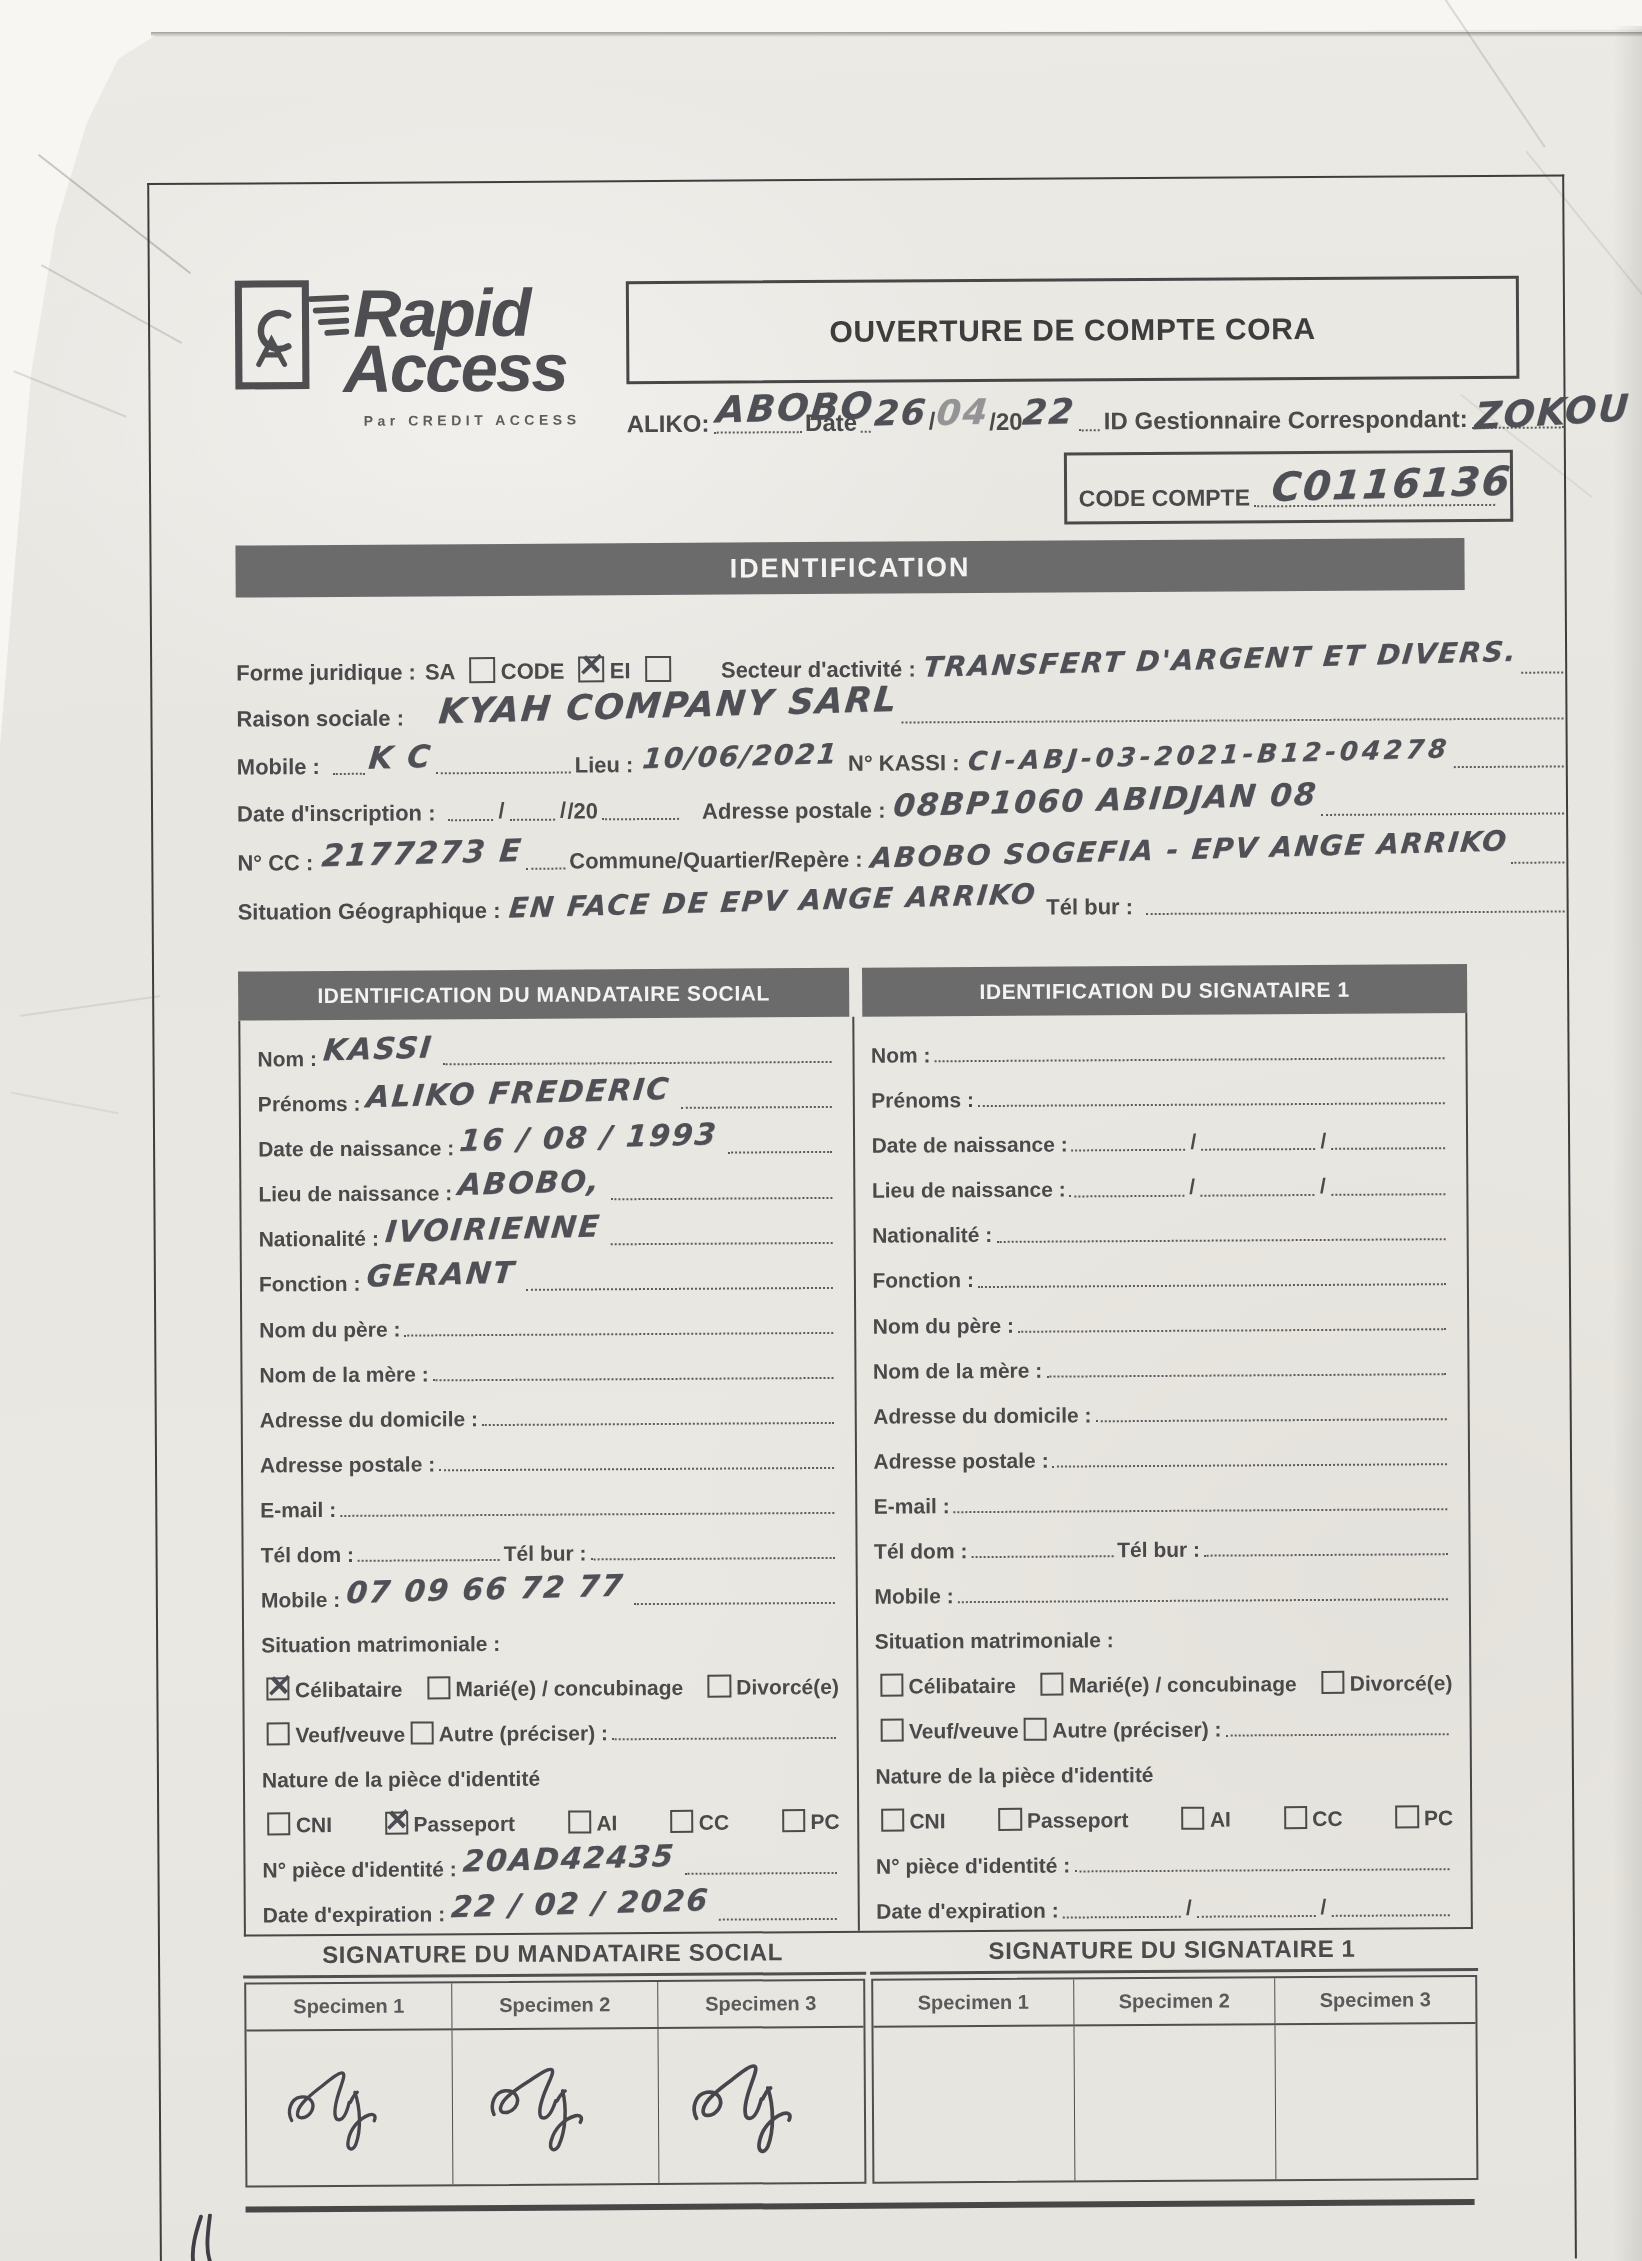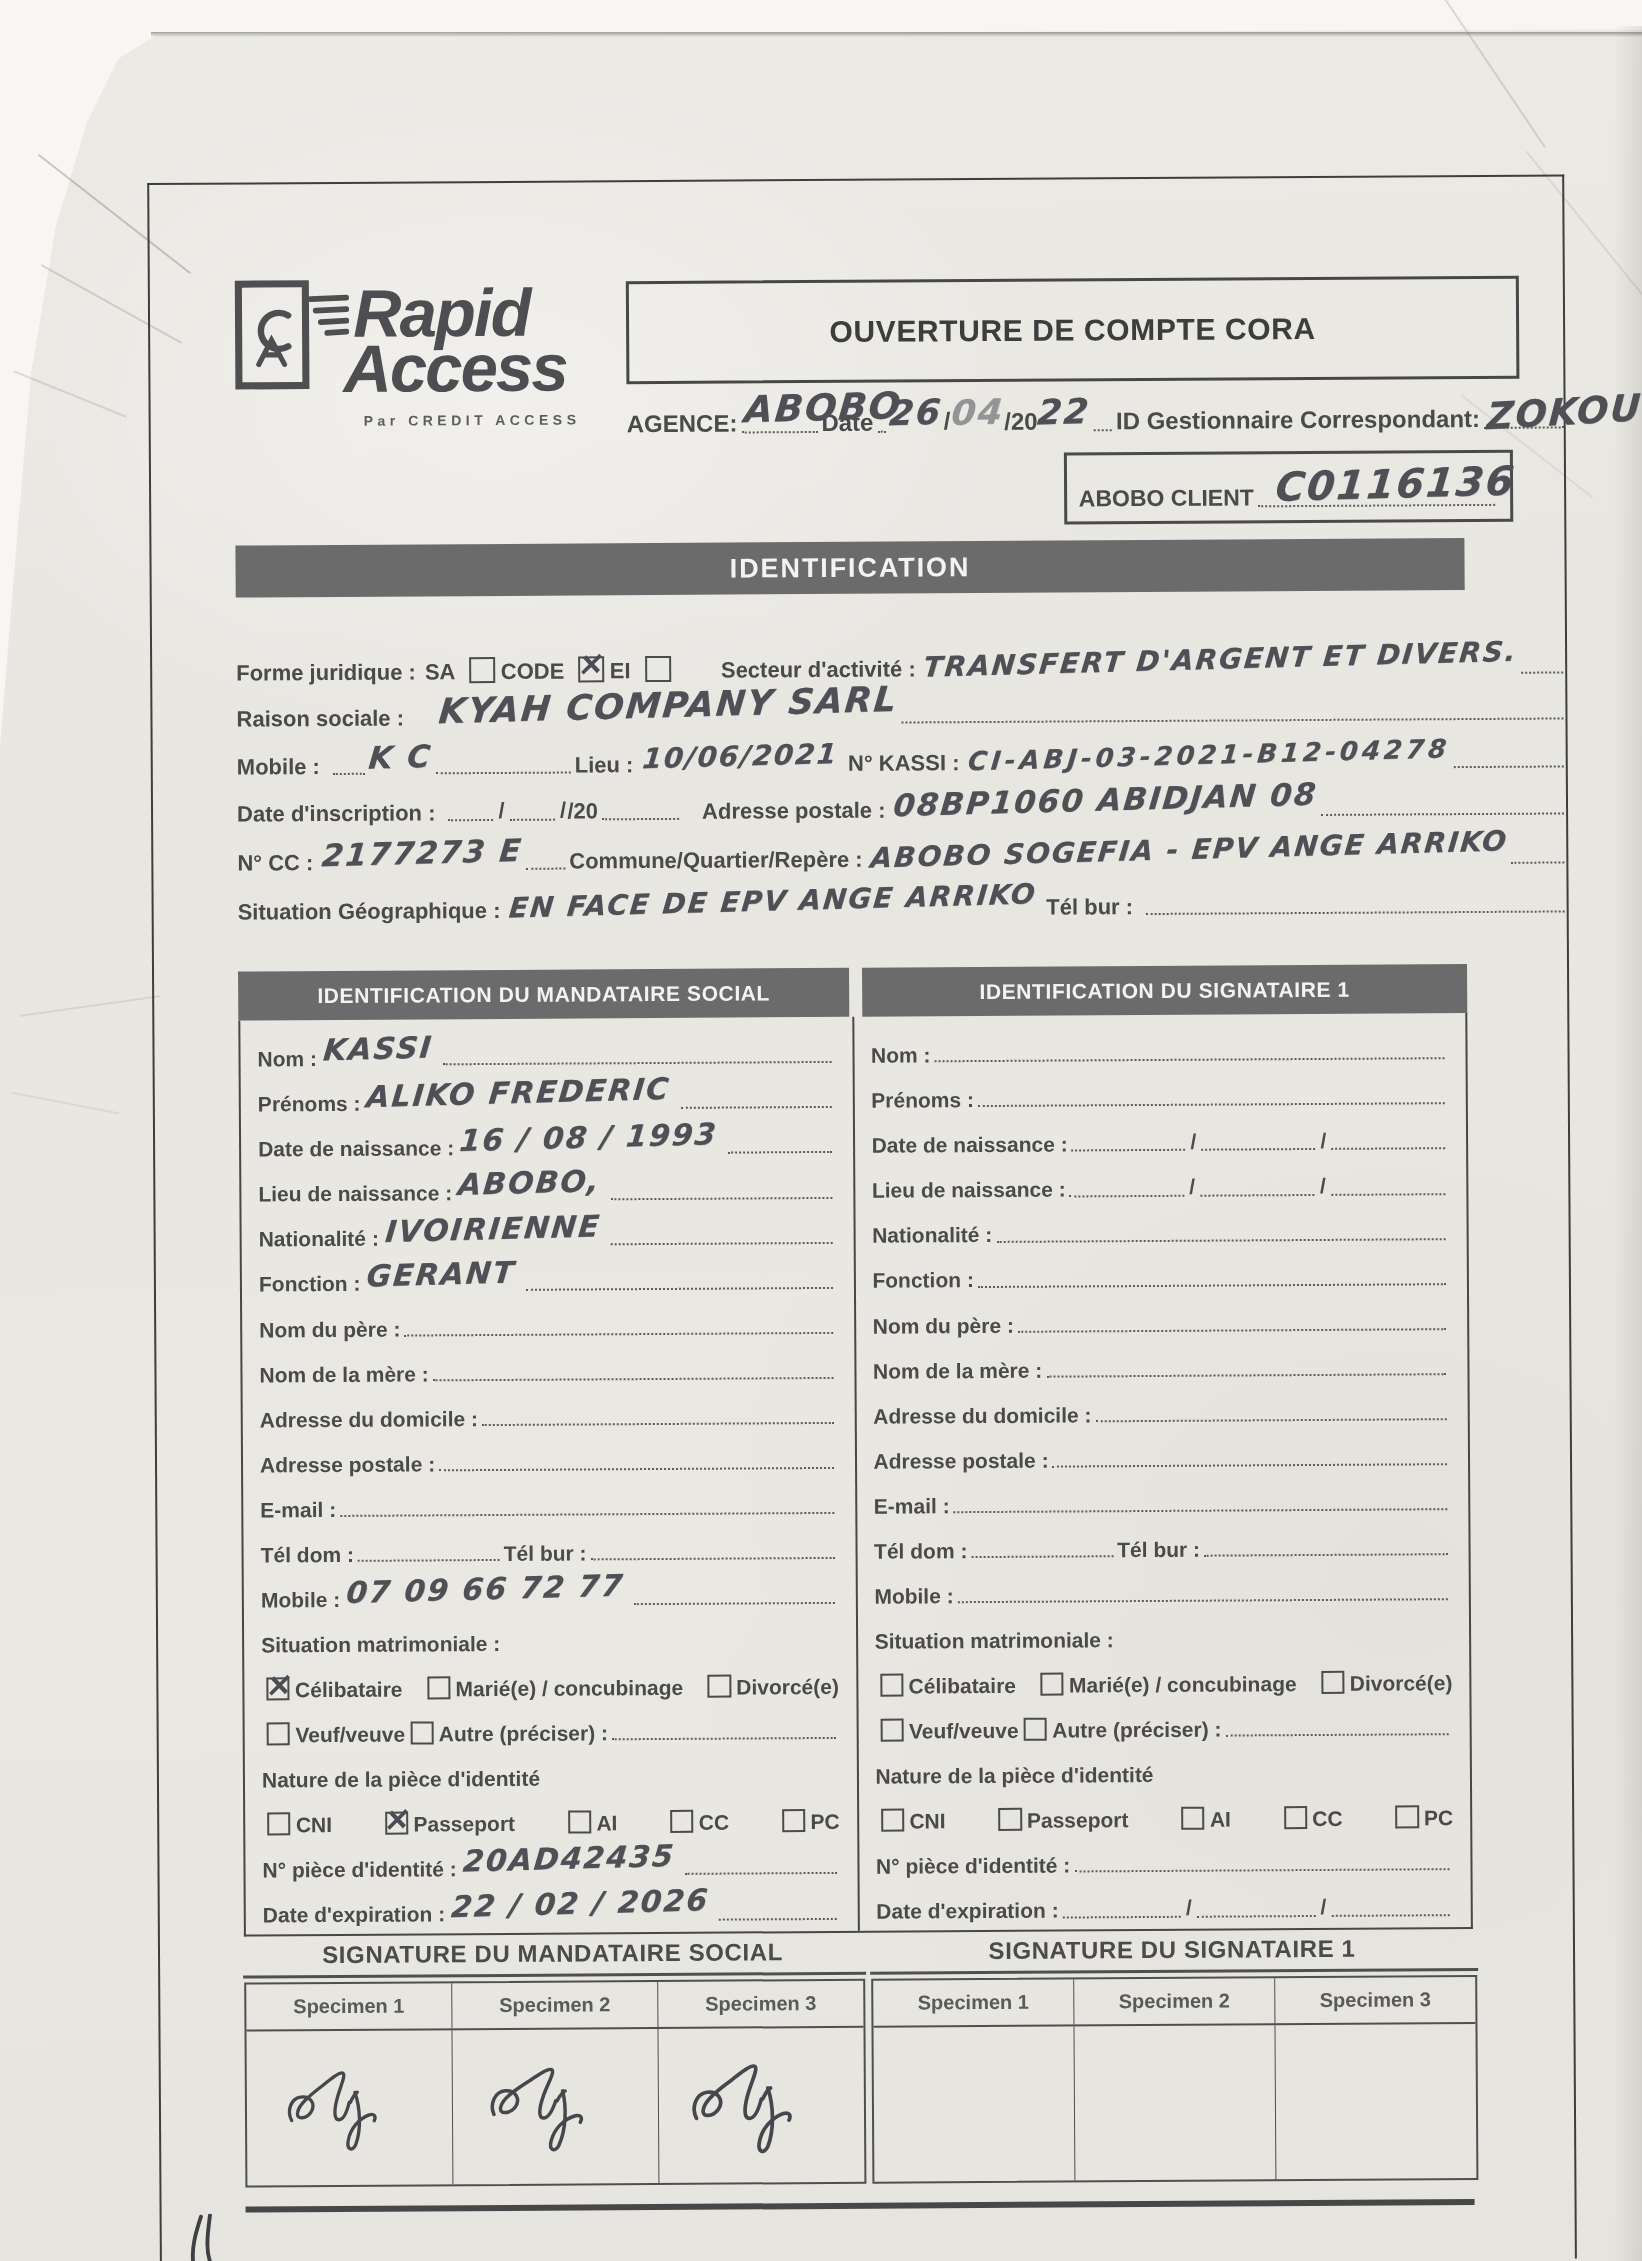--- a/index.html
+++ b/index.html
@@ -118,40 +118,40 @@
     </svg>
     <div class="abs logo-l1">Rapid</div>
     <div class="abs logo-l2">Access</div>
     <div class="abs logo-cap">Par CREDIT ACCESS</div>
 
     <div class="abs title-box">
       <span>OUVERTURE DE COMPTE CORA</span>
     </div>
 
     <div class="abs hline agence">
-      <span>AGENCE:</span>
+      <span>ALIKO:</span>
       <span class="dt" style="width:148px;position:relative">
         <span class="hw h58 ov" style="left:3.9px;bottom:-1.3px">ABOBO</span>
       </span>
       <span>Date</span>
       <span class="dt" style="width:17px"></span>
       <span class="hw h54">26</span>
       <span class="sl">/</span>
       <span class="hw h54" style="opacity:.55">04</span>
       <span>/20</span>
       <span class="hw h54">22</span>
       <span class="dt" style="width:35px"></span>
       <span>ID Gestionnaire Correspondant:</span>
       <span class="dt" style="width:155px;position:relative">
         <span class="hw h58 ov" style="left:2.6px;bottom:1.3px;transform:rotate(-3deg) skewX(-7deg)">ZOKOU ORLAND</span>
       </span>
     </div>
 
     <div class="codebox">
-      <span>ABOBO CLIENT</span>
+      <span>CODE COMPTE</span>
       <span class="dt grow" style="position:relative">
         <span class="hw h62 ov" style="left:18px;bottom:-5.2px">C0116136</span>
       </span>
     </div>
 
     <div class="ident-bar">
       <span>IDENTIFICATION</span>
     </div>
 
     <div class="fl" style="top:642px">

